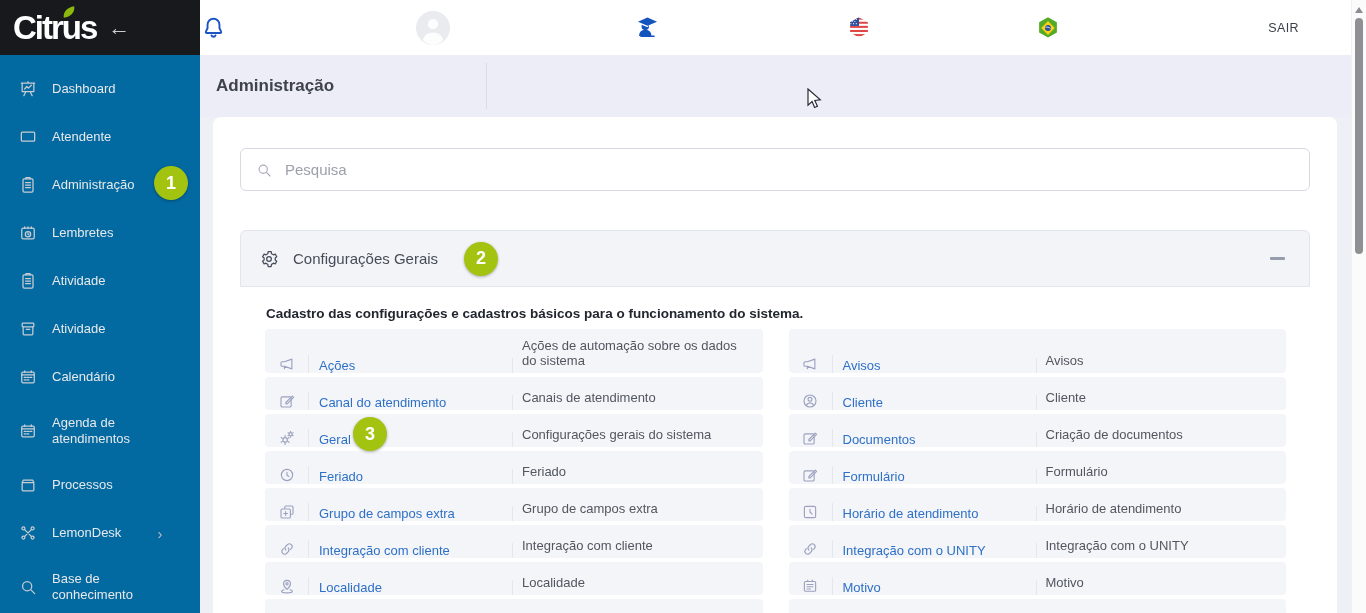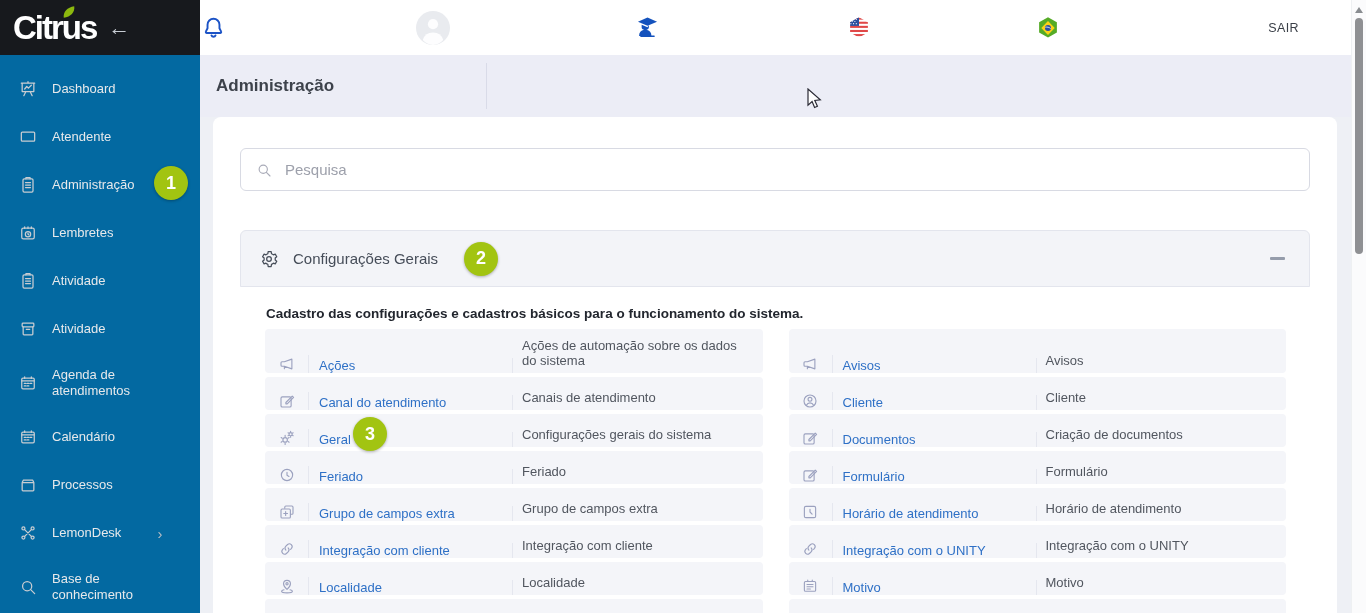--- a/index.html
+++ b/index.html
@@ -159,30 +159,30 @@
           </span>
           <span class="mi-label">Atividade</span>
         </div>
         <div class="menu-item">
           <span class="mi-icon">
             <svg viewBox="0 0 24 24" fill="none" stroke="currentColor" stroke-width="1.5" stroke-linecap="round" stroke-linejoin="round">
               <rect x="4.5" y="6" width="15" height="13" rx="1.5"></rect>
               <path d="M8 4.5v2M16 4.5v2M4.5 9.5h15M7.5 12.5h2M11 12.5h2M14.5 12.5h2M7.5 15.5h2M11 15.5h2"></path>
             </svg>
           </span>
-          <span class="mi-label">Agenda de atendimentos</span>
+          <span class="mi-label">Calendário</span>
         </div>
         <div class="menu-item">
           <span class="mi-icon">
             <svg viewBox="0 0 24 24" fill="none" stroke="currentColor" stroke-width="1.5" stroke-linecap="round" stroke-linejoin="round">
               <rect x="4.5" y="6" width="15" height="13" rx="1.5"></rect>
               <path d="M8 4.5v2M16 4.5v2M4.5 9.5h15M7.5 12.5h2M11 12.5h2M14.5 12.5h2M7.5 15.5h2M11 15.5h2"></path>
             </svg>
           </span>
-          <span class="mi-label">Calendário</span>
+          <span class="mi-label">Agenda de atendimentos</span>
         </div>
         <div class="menu-item">
           <span class="mi-icon">
             <svg viewBox="0 0 24 24" fill="none" stroke="currentColor" stroke-width="1.5" stroke-linecap="round" stroke-linejoin="round">
               <path d="M5 9h14v9a1 1 0 0 1-1 1H6a1 1 0 0 1-1-1zM5 9l1.5-3h11L19 9"></path>
             </svg>
           </span>
           <span class="mi-label">Processos</span>
         </div>
         <div class="menu-item">

